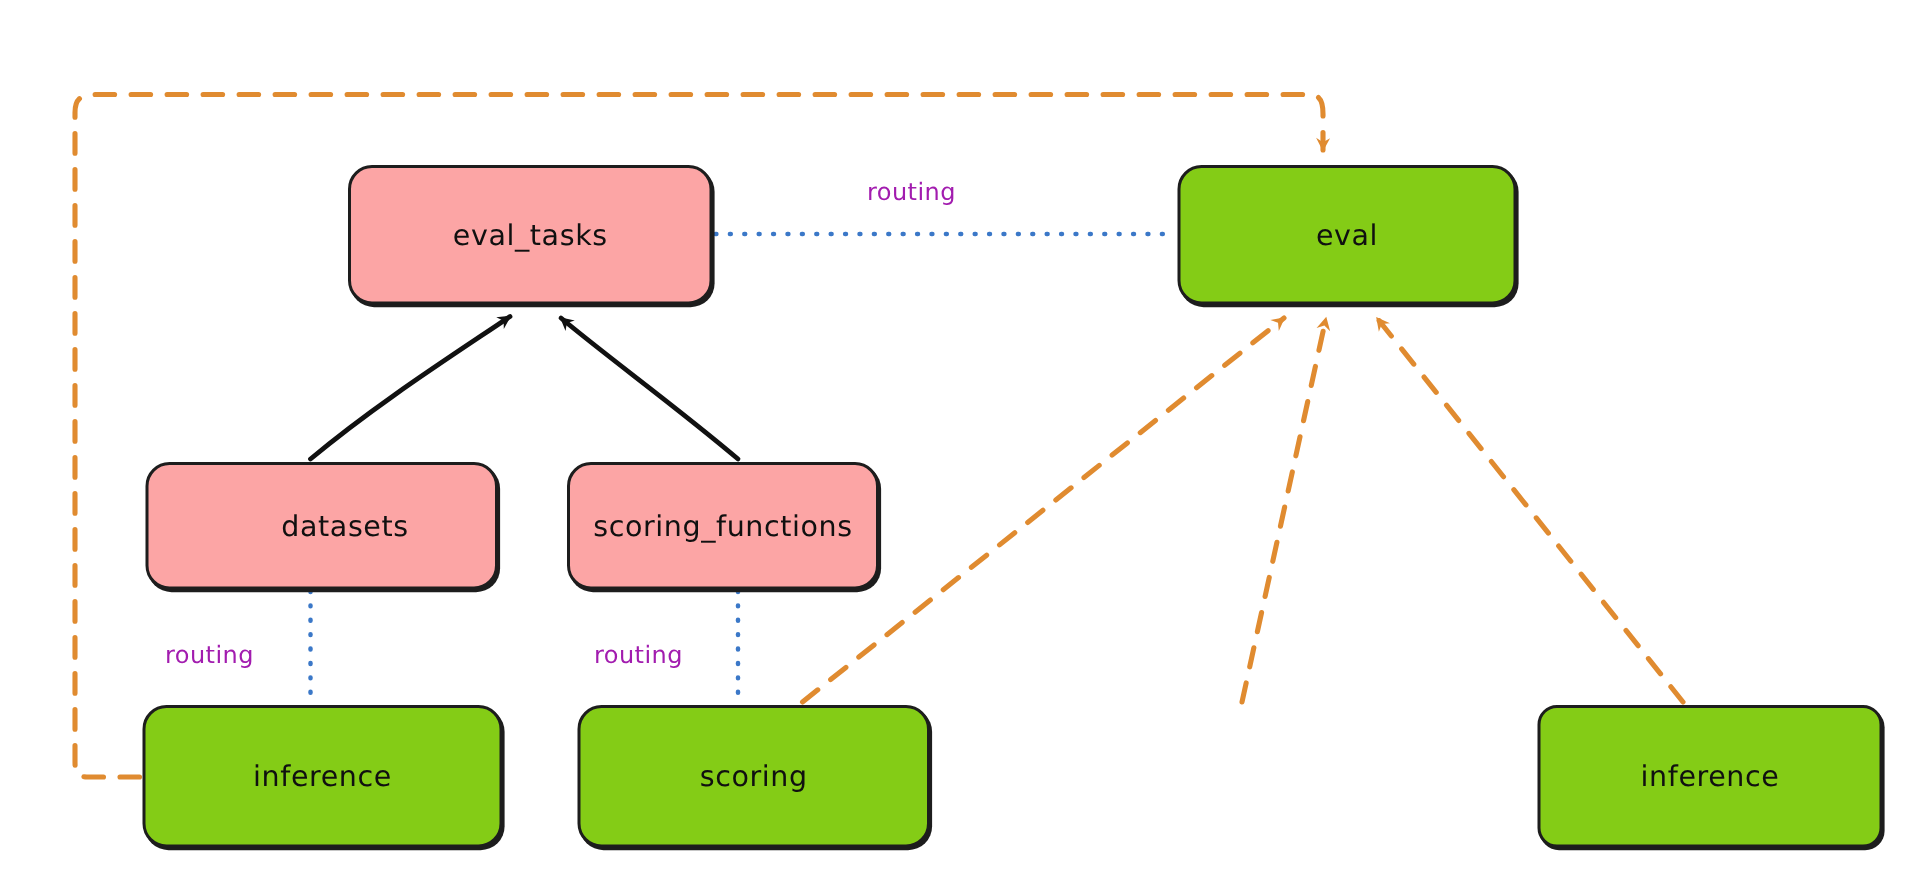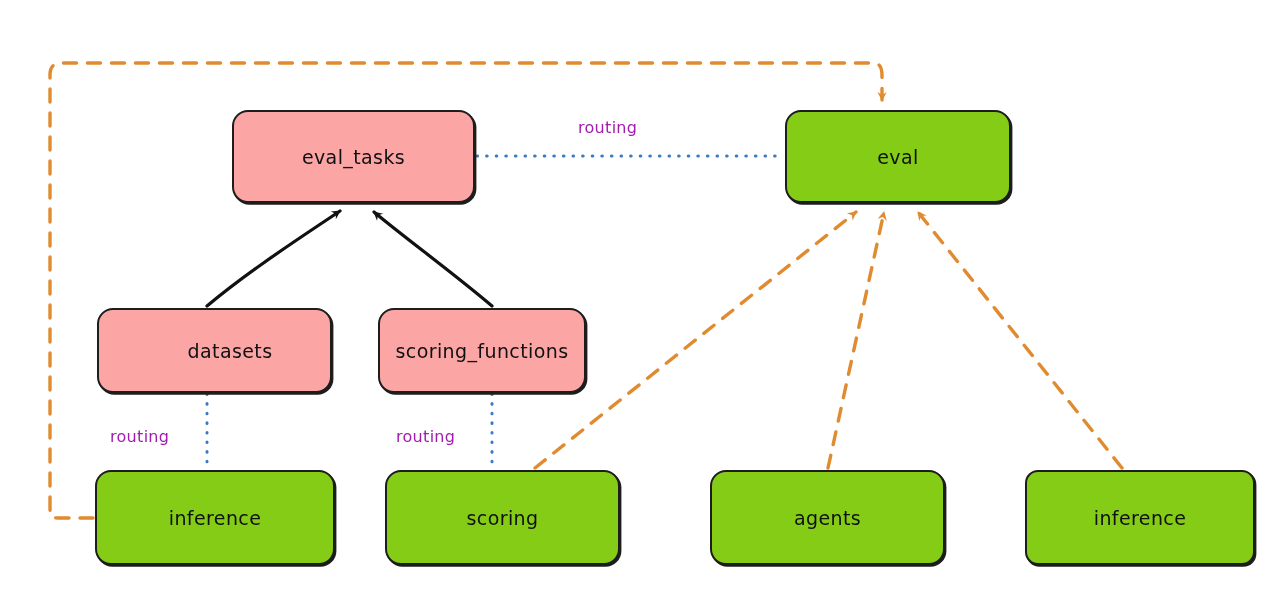--- a/index.html
+++ b/index.html
@@ -110,23 +110,20 @@
   </div>
 
   <div class="node green" style="left:95px; top:470px; width:240px; height:95px;">
     <span class="node-label">inference</span>
   </div>
 
   <div class="node green" style="left:385px; top:470px; width:235px; height:95px;">
     <span class="node-label">scoring</span>
   </div>
 
-  <div class="node green" style="left:710px; top:470px; width:235px; height:95px;">
-    <span class="node-label">agents</span>
-  </div>
 
   <div class="node green" style="left:1025px; top:470px; width:230px; height:95px;border-radius:13px;">
     <span class="node-label">inference</span>
   </div>
 
   <div class="edge-label" style="left:578px; top:118px;">routing</div>
 
   <div class="edge-label" style="left:110px; top:427px;">routing</div>
 
   <div class="edge-label" style="left:396px; top:427px;">routing</div>

